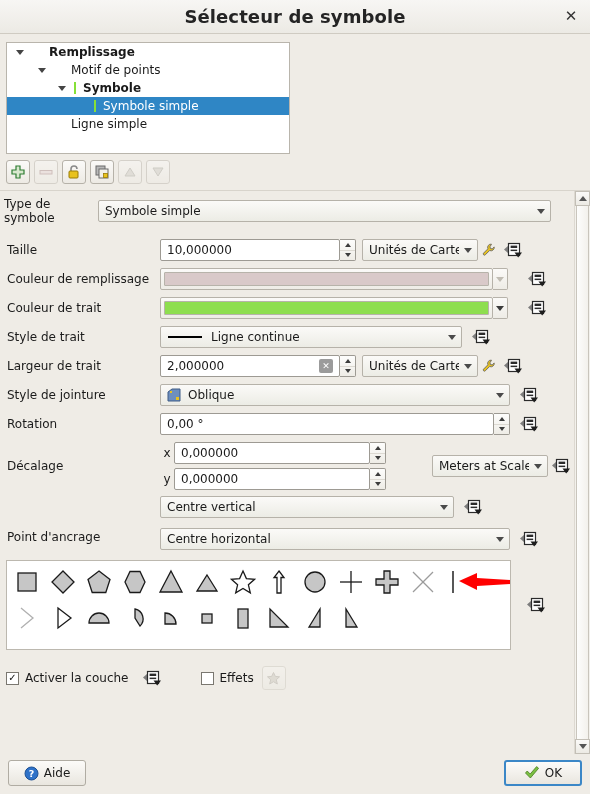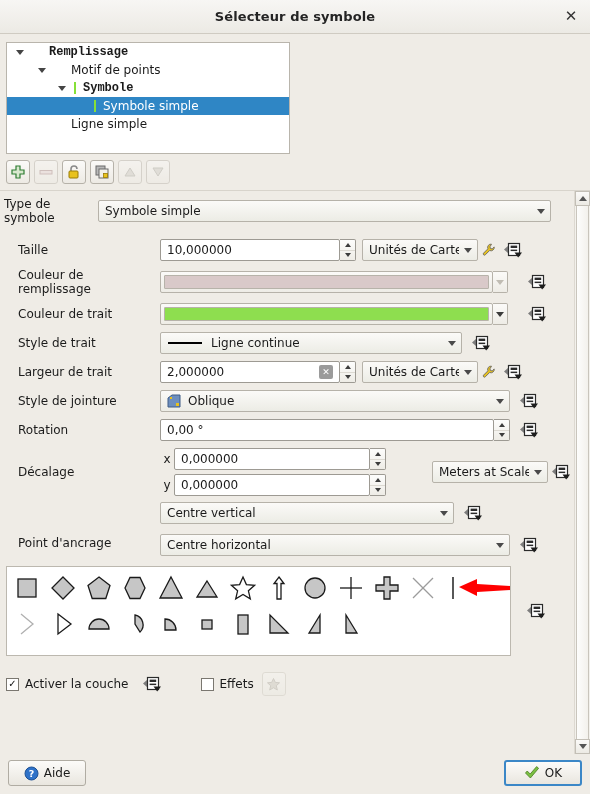--- a/index.html
+++ b/index.html
@@ -21,21 +21,21 @@
   
   .titlebar {
     height: 33px;
     background: linear-gradient(#f7f6f4, #eceae4);
     border-bottom: 1px solid #cfcbc2;
     display: flex; align-items: center; justify-content: center;
     position: relative;
     flex: 0 0 auto;
   }
   .titlebar .title {
-    font-size: 13px; font-weight: bold; color: #242424;
+    font-size: 18px; font-weight: bold; color: #242424;
     letter-spacing: .1px;
   }
   .titlebar .closebtn {
     position: absolute; right: 8px; top: 50%; transform: translateY(-50%);
     width: 22px; height: 22px;
     display: flex; align-items: center; justify-content: center;
     font-size: 15px; color: #333; cursor: pointer;
     line-height: 1;
   }
 
@@ -67,21 +67,21 @@
     border-top: 5px solid #444;
   }
   .swatch-line {
     width: 12px; flex: 0 0 12px;
     display: flex; align-items: center; justify-content: center;
   }
   .swatch-line i {
     display: block; width: 2px; height: 12px; background: #86e038;
   }
   .tlabel { padding: 0 2px; }
-  .tlabel.b { font-weight: bold; font-family: Liberation Mono, monospace; }
+  .tlabel.b { font-weight: bold; }
 
   
   .toolrow {
     display: flex; gap: 4px; padding: 6px 0 6px 6px;
     align-items: center;
   }
   .tbtn {
     width: 24px; height: 24px;
     border: 1px solid #b6b2a9;
     border-radius: 3px;
@@ -123,21 +123,21 @@
     flex: 1 1 auto; width: 13px; margin: 0 auto;
     background: linear-gradient(90deg,#fdfdfc,#f3f1ec);
     border: 1px solid #c9c5bc; border-top: none; border-bottom: none;
     box-sizing: border-box;
   }
 
   
   .row { display: flex; align-items: center; margin-bottom: 7px; }
   .lbl {
     width: 160px; flex: 0 0 160px;
-    padding-left: 18px; box-sizing: border-box;
+    padding-left: 7px; box-sizing: border-box;
     font-size: 12px; color: #1b1b1b;
   }
   .ctrl-area { flex: 1 1 auto; display: flex; align-items: center; min-width: 0; }
 
   .combo {
     height: 22px; box-sizing: border-box;
     border: 1px solid #b6b2a9; border-radius: 2px;
     background: linear-gradient(#fbfaf8, #ececE5);
     display: flex; align-items: center;
     padding: 0 0 0 6px; font-size: 12px;

